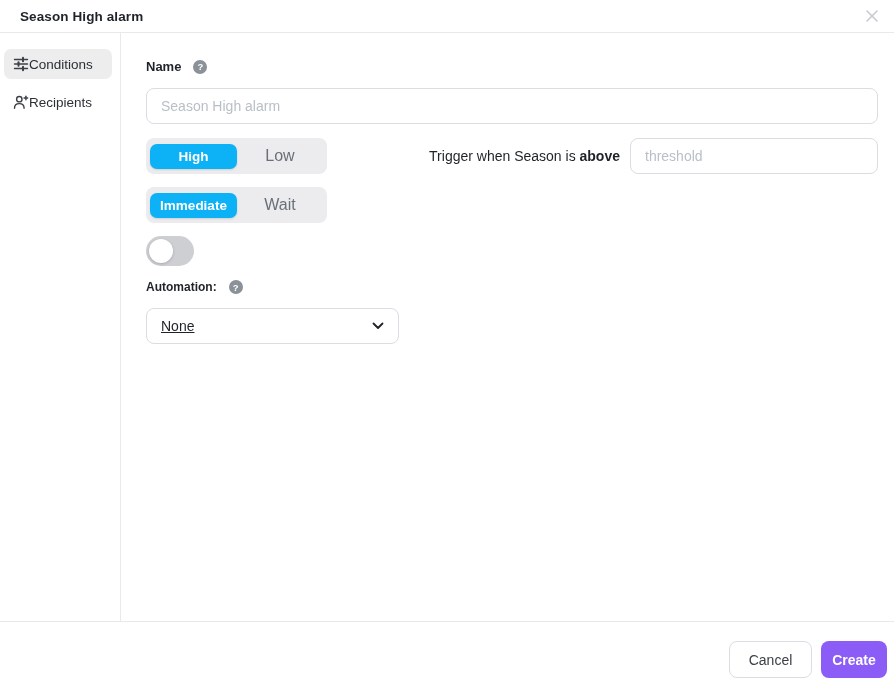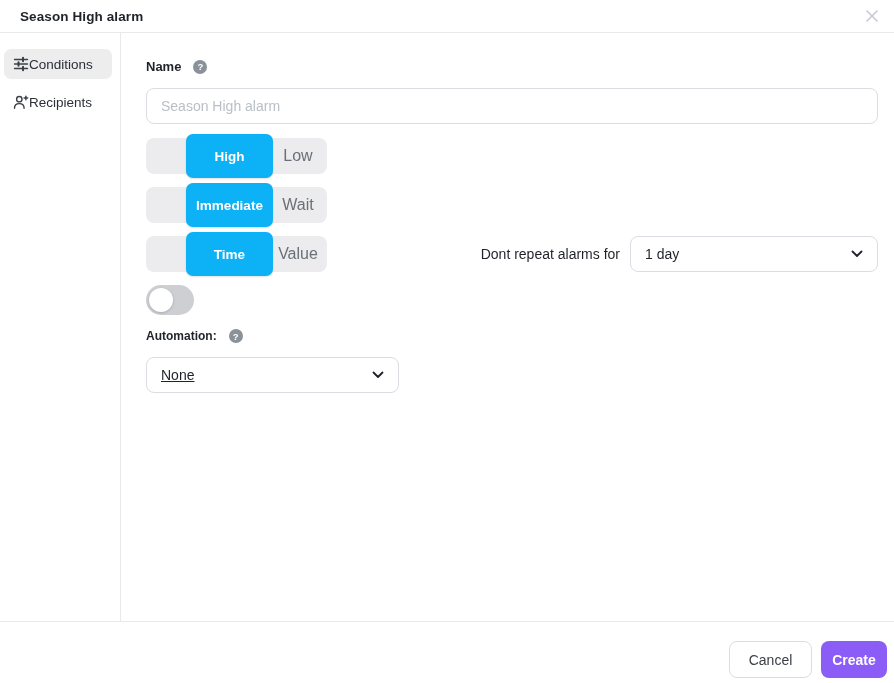--- a/index.html
+++ b/index.html
@@ -33,23 +33,23 @@
     outline:none; background:#fff; }
   .text-input::placeholder { color:#b9bfc7; }
   .name-input-wrap { margin-top:14px; }
 
   .row { display:flex; align-items:center; margin-top:13px; }
   .row.first { margin-top:14px; }
 
   
   .seg { width:181px; height:36px; background:#ececee; border-radius:8px; display:flex;
     align-items:center; padding:4px; cursor:pointer; flex:0 0 181px; }
-  .seg-on { width:87px; height:44px; background:#0db1f5; border-radius:7px; color:#fff;
+  .seg-on { width:87px; height:25px; background:#0db1f5; border-radius:7px; color:#fff;
     font-size:13.5px; font-weight:700; display:flex; align-items:center; justify-content:center;
-    box-shadow:0 1px 2px rgba(0,0,0,.12);margin-left:36px; }
+    box-shadow:0 1px 2px rgba(0,0,0,.12); }
   .seg-off { flex:1; text-align:center; font-size:16px; color:#6a7077; }
 
   .right-group { margin-left:auto; display:flex; align-items:center; gap:10px; }
   .inline-label { font-size:14px; color:#1f2329; white-space:nowrap; }
   .inline-label b { font-weight:700; }
   .ctl-248 { width:248px; }
 
   .select { height:36px; border:1px solid #dadde2; border-radius:8px; background:#fff;
     display:flex; align-items:center; justify-content:space-between; padding:0 14px;
     font-size:14px; color:#1f2329; cursor:pointer; }
@@ -126,44 +126,34 @@
 
       <div class="name-input-wrap">
         <input class="text-input" type="text" placeholder="Season High alarm" style="">
       </div>
 
       <div class="row first">
         <div class="seg">
           <div class="seg-on">High</div>
           <div class="seg-off">Low</div>
         </div>
+        <div class="right-group">
+          <span class="inline-label"><span>Trigger when Season is</span>
+            <b>above</b></span>
+          <input class="text-input ctl-248" type="text" placeholder="threshold" style="">
+        </div>
       </div>
 
       <div class="row">
         <div class="seg">
           <div class="seg-on">Immediate</div>
           <div class="seg-off">Wait</div>
         </div>
       </div>
 
-      <div class="row">
-        <div class="seg">
-          <div class="seg-on">Time</div>
-          <div class="seg-off">Value</div>
-        </div>
-        <div class="right-group">
-          <span class="inline-label">Dont repeat alarms for</span>
-          <div class="select ctl-248">
-            <span>1 day</span>
-            <svg width="12" height="8" viewBox="0 0 12 8" fill="none">
-              <polyline points="1.5,1.5 6,6 10.5,1.5" stroke="#1f2329" stroke-width="1.8" stroke-linecap="round" stroke-linejoin="round"></polyline>
-            </svg>
-          </div>
-        </div>
-      </div>
 
 
       <div class="switch">
         <div class="knob"></div>
       </div>
 
       <div class="label-row automation-row">
         <span class="mini-label">Automation:</span>
         <span class="help">?</span>
       </div>

